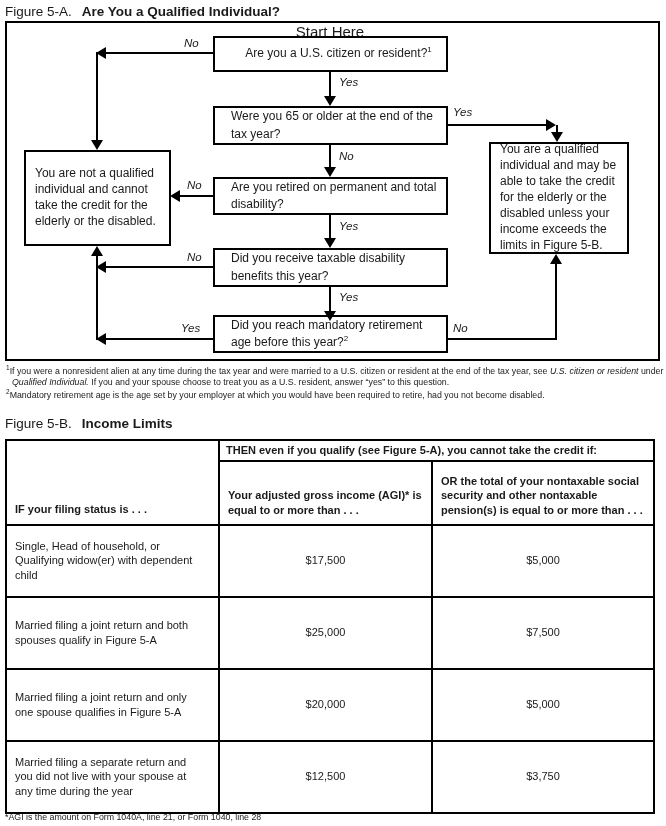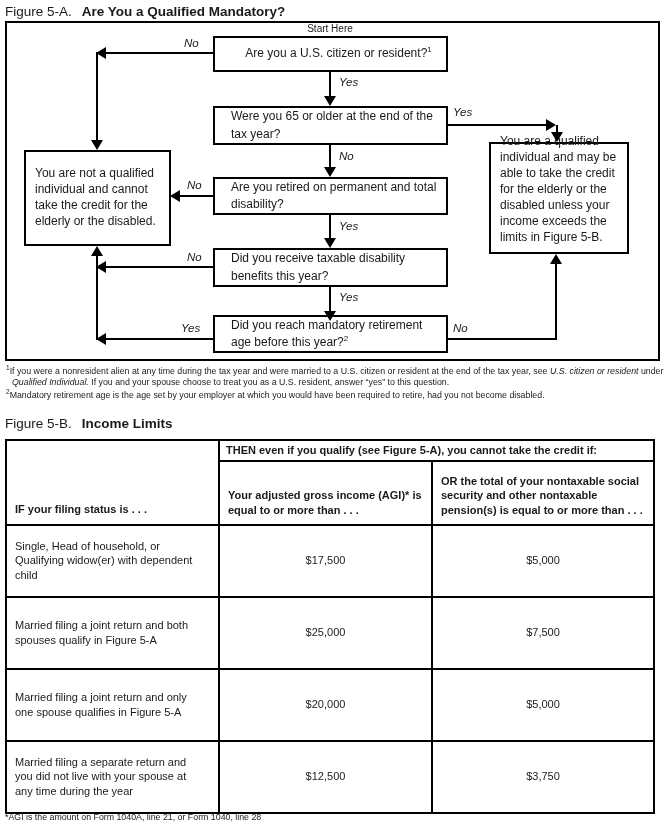--- a/index.html
+++ b/index.html
@@ -8,21 +8,21 @@
     font-family:"Liberation Sans","DejaVu Sans",sans-serif;color:#1a1a1a;
     overflow:hidden;
   }
   .fig-title{position:absolute;font-size:13.5px;white-space:nowrap;}
   .fig-title .lab{font-weight:normal;margin-right:10px;}
   .fig-title .ttl{font-weight:bold;}
   
   .frame{position:absolute;left:5px;top:21px;width:655px;height:340px;
          border:2px solid #000;box-sizing:border-box;background:#fff;}
   .start-here{position:absolute;left:255px;top:23px;width:150px;text-align:center;
-              font-size:10px;}
+              font-size:15px;}
   .qbox{position:absolute;left:213px;width:235px;border:2px solid #000;background:#fff;
         box-sizing:border-box;font-size:12px;line-height:1.42;
         padding:3px 6px 3px 16px;display:flex;flex-direction:column;justify-content:center;}
   .qbox.center{align-items:center;padding-left:22px;text-align:center;}
   .obox{position:absolute;border:2px solid #000;background:#fff;box-sizing:border-box;
         font-size:12px;line-height:1.33;padding:6px 5px 6px 9px;
         display:flex;flex-direction:column;justify-content:center;}
   sup{font-size:8px;vertical-align:super;line-height:0;}
   .fn sup{font-size:6.5px;}
   
@@ -51,21 +51,21 @@
   .limits .amt{text-align:center;}
   .limits tr.body td{height:72px;}
   .tbl-fn{position:absolute;left:5px;top:812px;font-size:8.8px;margin:0;}
 </style>
 </head>
 <body>
 
 <div class="page">
 
   <div class="fig-title" style="left:5px;top:4px;">
-    <span class="lab">Figure 5-A.</span><span class="ttl">Are You a Qualified Mandatory?</span>
+    <span class="lab">Figure 5-A.</span><span class="ttl">Are You a Qualified Individual?</span>
   </div>
 
   <div class="frame"></div>
 
   <div class="start-here">Start Here</div>
 
   <div class="qbox center" style="top:36px;height:36px;">
     <div><span>Are you a U.S. citizen or resident?</span><sup>1</sup></div>
   </div>
   <div class="qbox" style="top:106px;height:39px;align-items:center;">
@@ -77,21 +77,21 @@
   <div class="qbox" style="top:248px;height:39px;">
     <div>Did you receive taxable disability benefits this year?</div>
   </div>
   <div class="qbox" style="top:315px;height:38px;">
     <div><span>Did you reach mandatory retirement age before this year?</span><sup>2</sup></div>
   </div>
 
   <div class="obox" style="left:24px;top:150px;width:147px;height:96px;">
     <div>You are not a qualified individual and cannot take the credit for the elderly or the disabled.</div>
   </div>
-  <div class="obox" style="left:489px;top:142px;width:140px;height:112px;justify-content:flex-end;">
+  <div class="obox" style="left:489px;top:142px;width:140px;height:112px;">
     <div>You are a qualified individual and may be able to take the credit for the elderly or the disabled unless your income exceeds the limits in Figure 5-B.</div>
   </div>
 
   <div class="vl" style="left:329px;top:72px;height:26px;"></div>
   <div class="ah down" style="left:324px;top:96px;"></div>
   <div class="lbl" style="left:339px;top:76px;">Yes</div>
 
   <div class="hl" style="left:104px;top:52px;width:109px;"></div>
   <div class="ah left" style="left:96px;top:47px;"></div>
   <div class="vl" style="left:96px;top:52px;height:90px;"></div>

